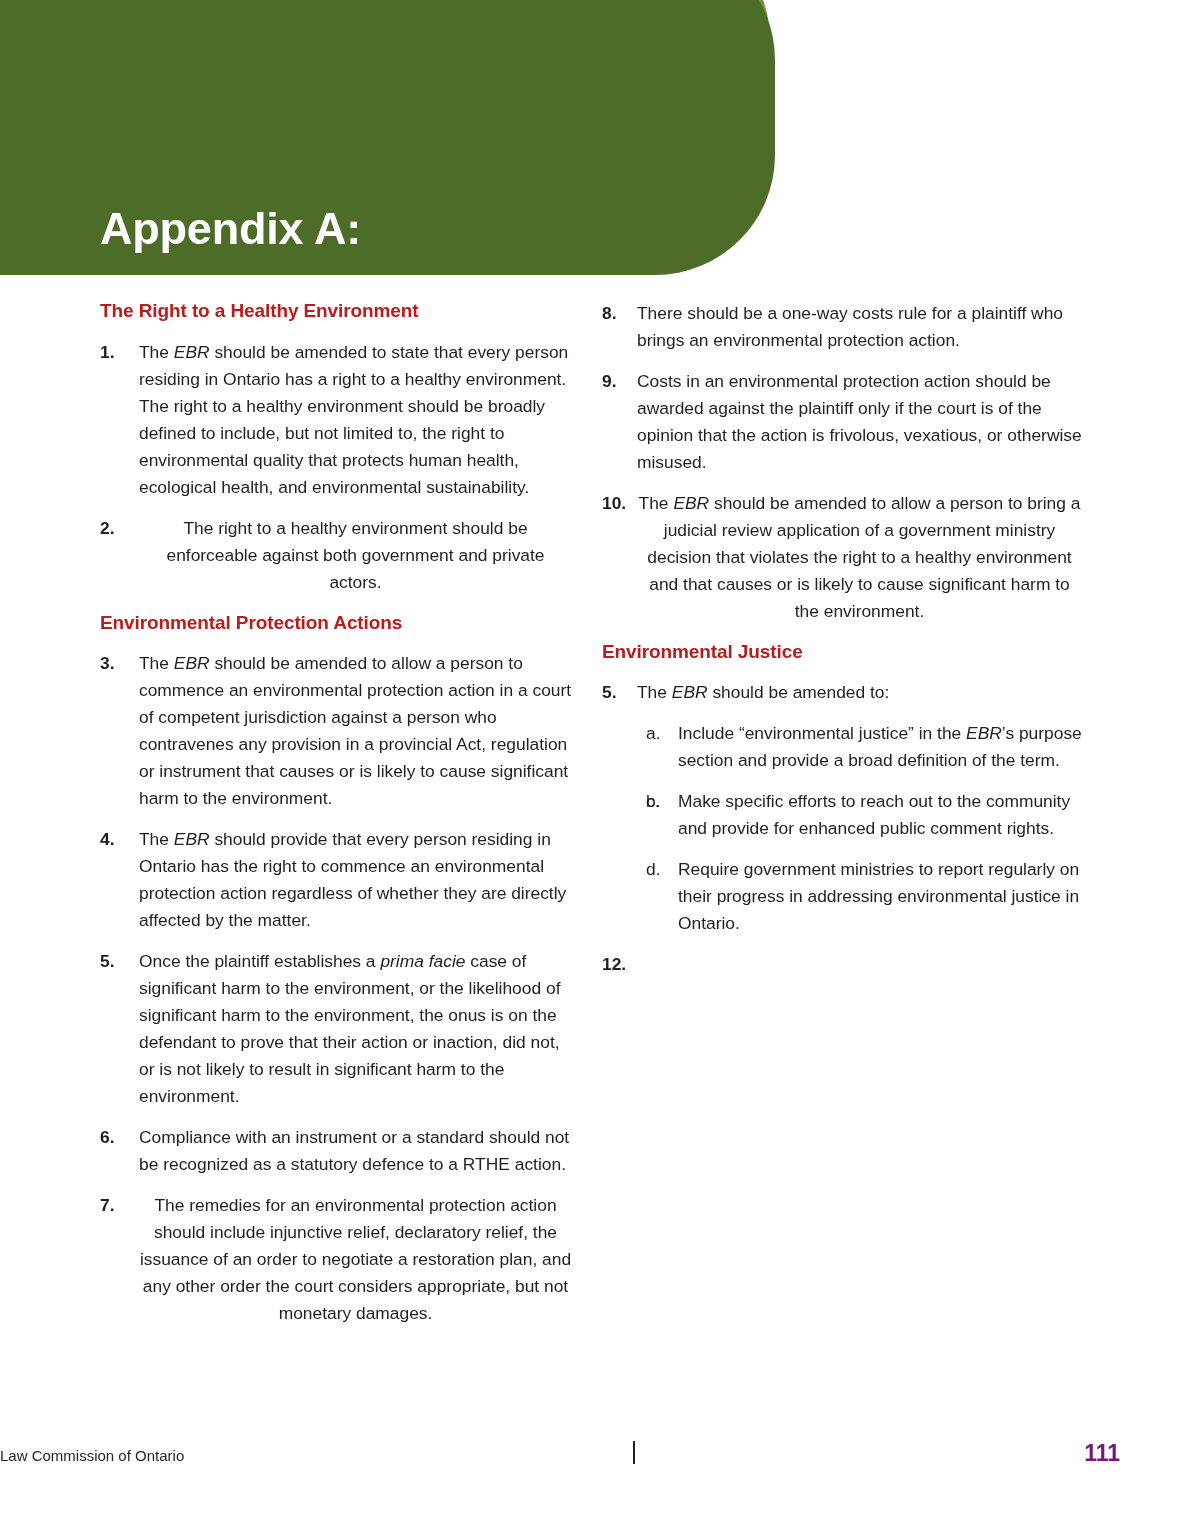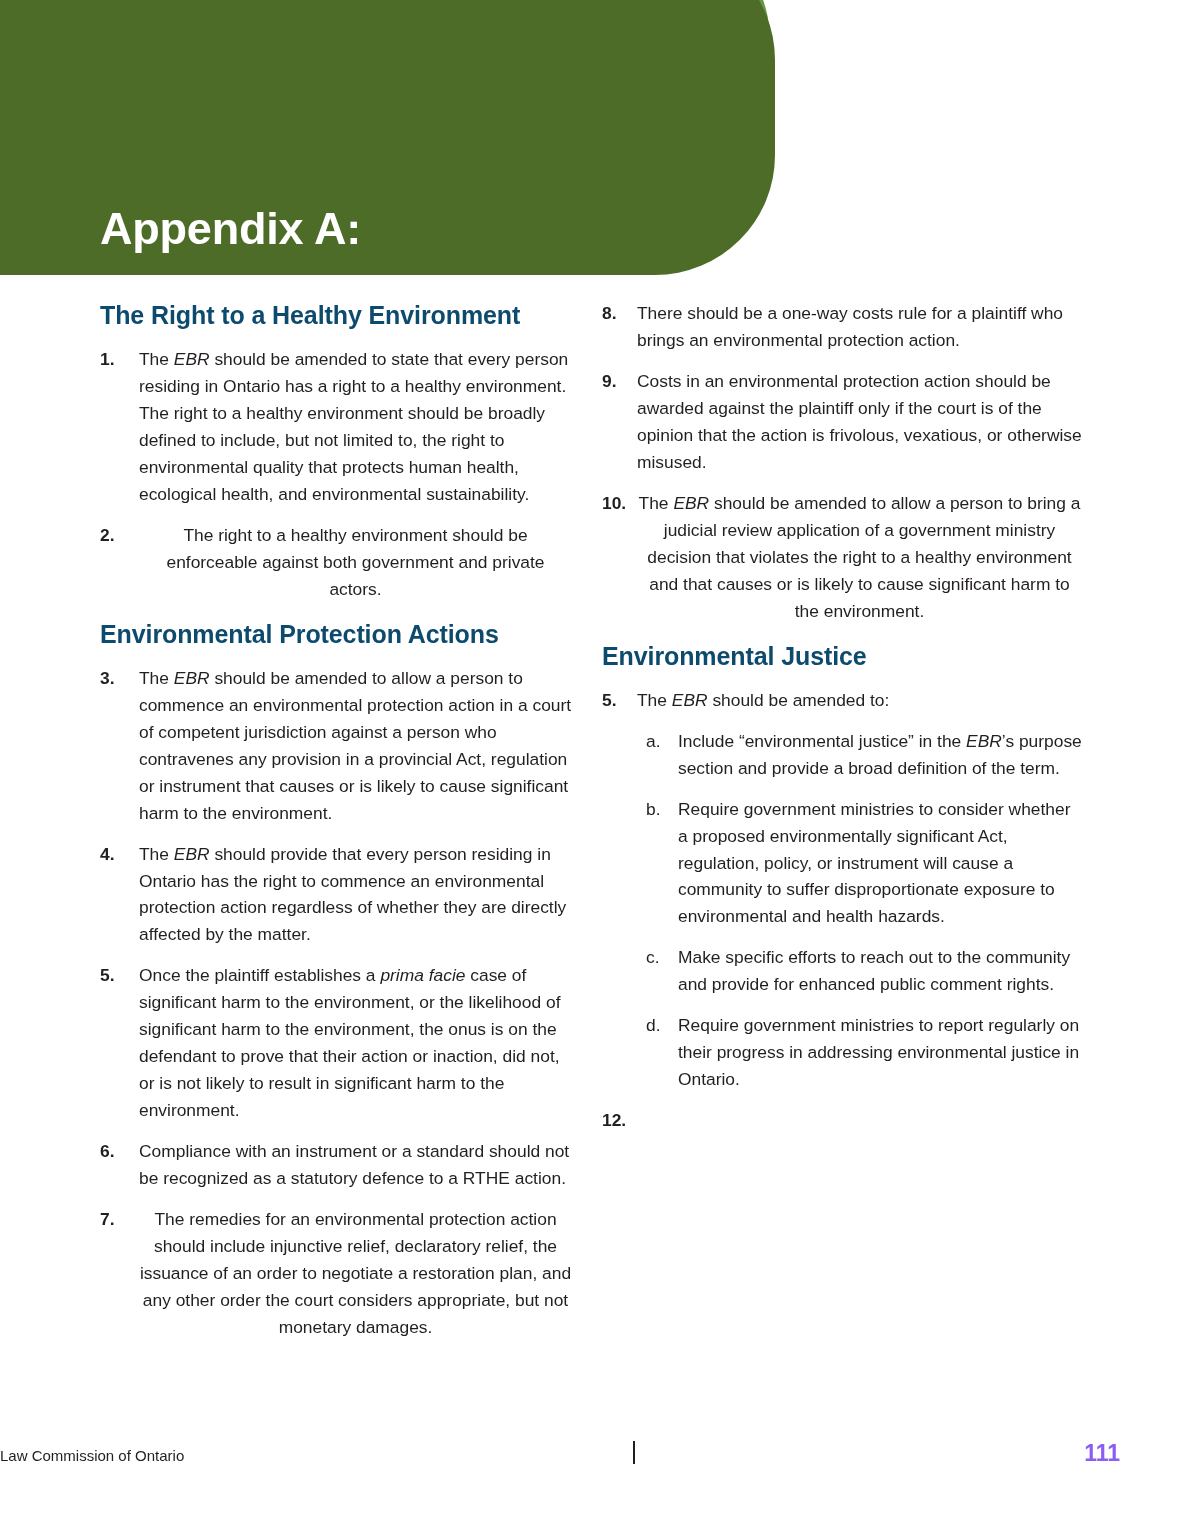--- a/index.html
+++ b/index.html
@@ -65,22 +65,22 @@
     width: 1184px;
   }
   .col {
     position: absolute;
     top: 0;
   }
   .col-left  { left: 100px; width: 472px; }
   .col-right { left: 602px; width: 480px; }
 
   h2.section-heading {
-    color: #0c4a6e;
-    font-size: 25px;
+    color: #b91c1c;
+    font-size: 19px;
     font-weight: bold;
     line-height: 1.2;
     margin: 0 0 16px 0;
     letter-spacing: -0.1px;
   }
   h2.section-heading.spaced { margin-top: 16px; }
 
   ol.rec-list {
     list-style: none;
     margin: 0;
@@ -147,21 +147,21 @@
     width: 2px;
     height: 23px;
     background: #231f20;
     margin: 0 11px;
     position: relative;
     top: 3px;
   }
   .footer-page {
     font-size: 23px;
     font-weight: bold;
-    color: #8b5cf6;
+    color: #701a75;
   }
 </style>
 </head>
 <body>
 
 <div class="banner">
   <div class="banner-back"></div>
   <div class="banner-front"></div>
   <div class="banner-title">
     <span>Appendix A:</span><br>
@@ -188,21 +188,21 @@
   <div class="col col-right" id="col-right">
       <ol class="rec-list">
         <li><span class="marker">8.</span><span>There should be a one-way costs rule for a plaintiff who brings an environmental protection action.</span></li>
         <li><span class="marker">9.</span><span>Costs in an environmental protection action should be awarded against the plaintiff only if the court is of the opinion that the action is frivolous, vexatious, or otherwise misused.</span></li>
         <li><span class="marker">10.</span><span>The <em class="cite">EBR</em> should be amended to allow a person to bring a judicial review application of a government ministry decision that violates the right to a healthy environment and that causes or is likely to cause significant harm to the environment.</span></li>
       </ol>
       <h2 class="section-heading spaced">Environmental Justice</h2>
       <ol class="rec-list">
         <li><span class="marker">5.</span><span>The <em class="cite">EBR</em> should be amended to:</span><ol class="sub-list">
             <li><span class="marker">a.</span><span>Include “environmental justice” in the <em class="cite">EBR</em>’s purpose section and provide a broad definition of the term.</span></li>
-            <li><span class="marker">b.</span><span>Require government ministries to consider whether a proposed environmentally significant Act, regulation, policy, or instrument will cause a community to suffer disproportionate exposure to environmental and health hazards.</span></li>
+            <li><span class="marker">b.</span></li>
             <li><span class="marker">c.</span><span>Make specific efforts to reach out to the community and provide for enhanced public comment rights.</span></li>
             <li><span class="marker">d.</span><span>Require government ministries to report regularly on their progress in addressing environmental justice in Ontario.</span></li>
           </ol></li>
         <li><span class="marker">12.</span></li>
       </ol>
     </div>
 </div>
 
 <div class="footer">
   <span class="footer-label">Law Commission of Ontario</span>

